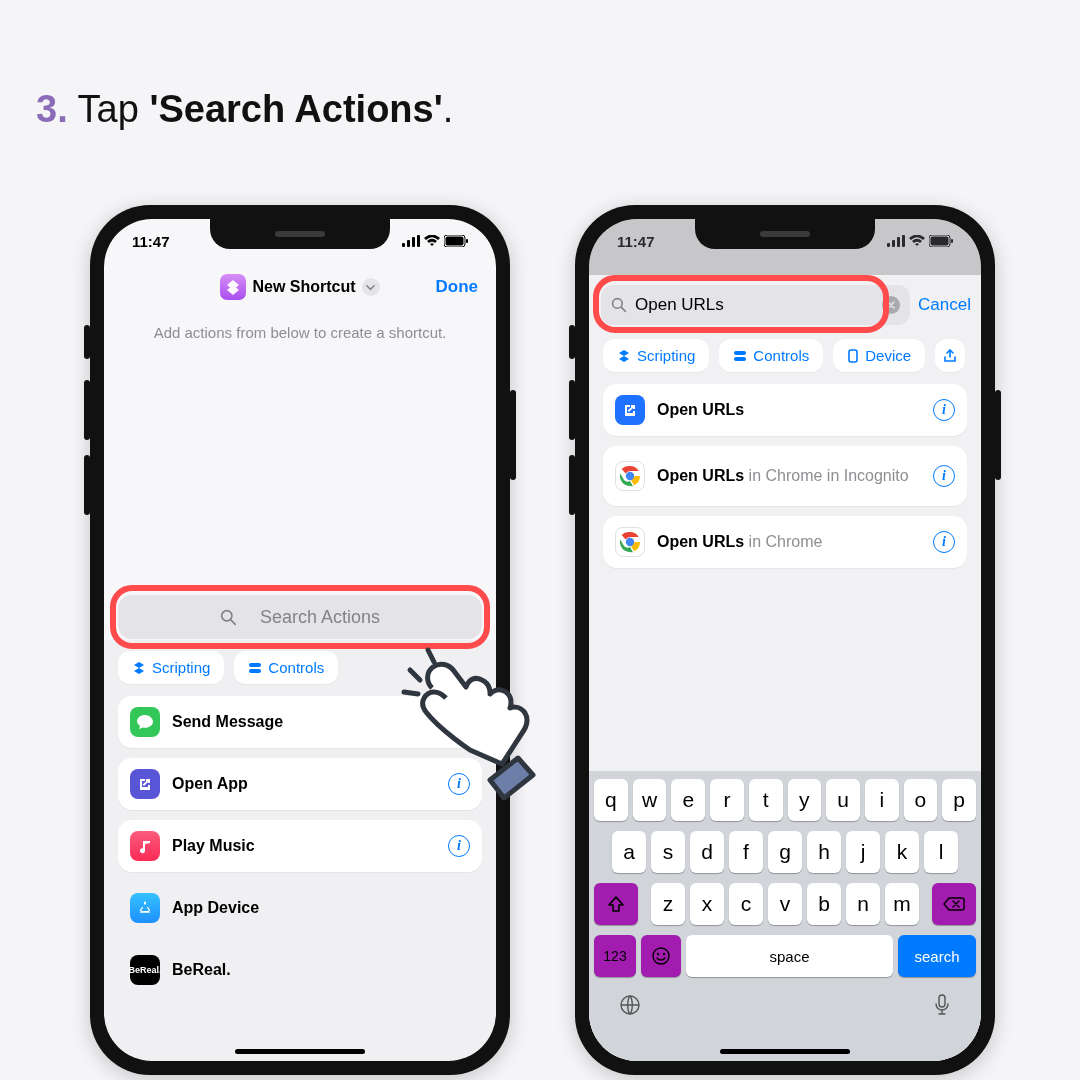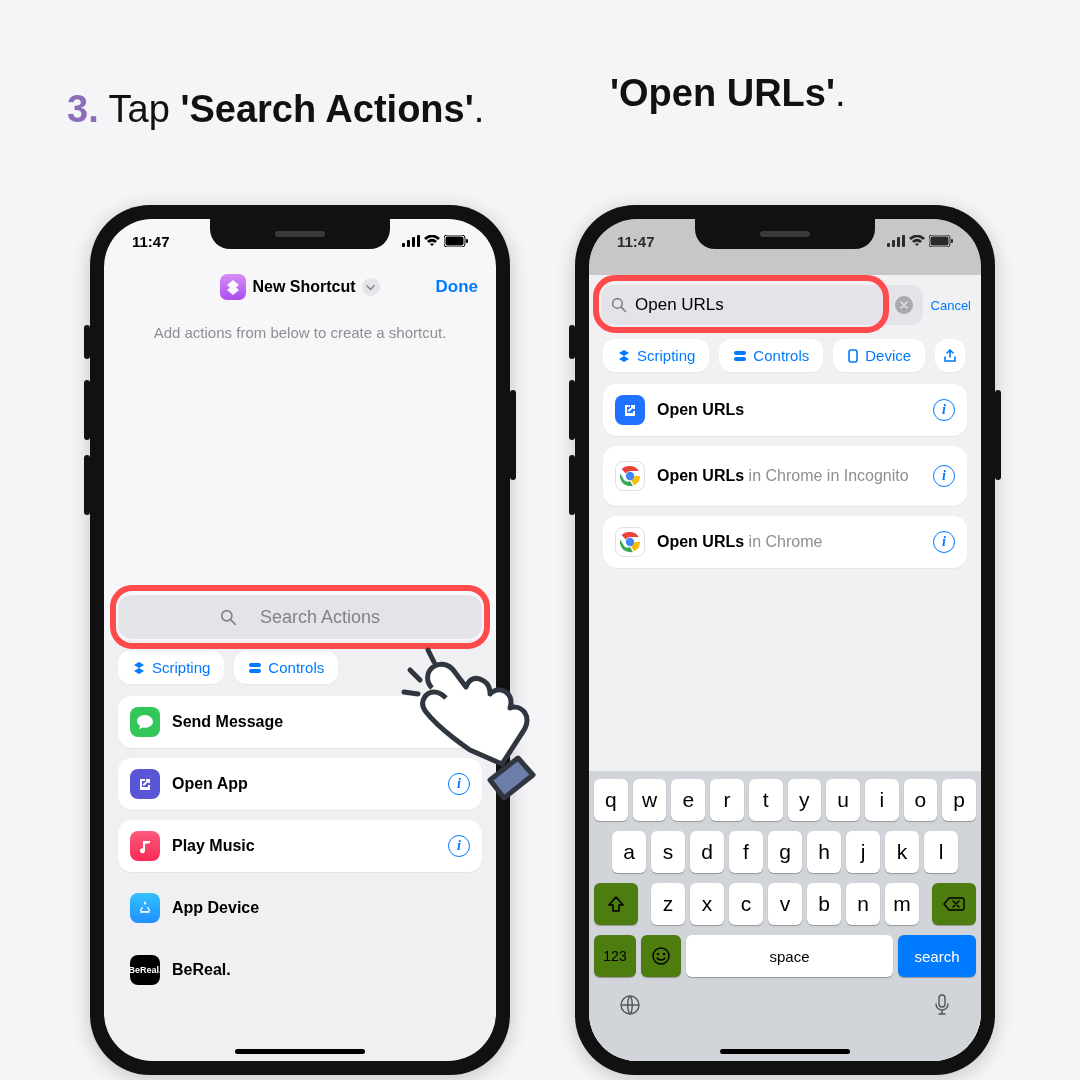--- a/index.html
+++ b/index.html
@@ -219,21 +219,21 @@
   .search-field .q-icon { color:#828288; }
   .search-value { flex:1; font-size: 17px; }
   .clear-btn {
     width: 18px; height: 18px;
     background: #a9a9ae;
     border-radius: 50%;
     color: #e3e3e8;
     display:flex;align-items:center;justify-content:center;
     font-size: 12px;
   }
-  .cancel-link { color:#007aff; font-size: 13px; }
+  .cancel-link { color:#007aff; font-size: 17px; }
   
   .keyboard {
     position: absolute;
     bottom: 0; left: 0; right: 0;
     background: #d1d4d9;
     padding: 8px 5px 0;
     height: 290px;
   }
   .kb-row {
     display: flex;
@@ -246,21 +246,21 @@
     border-radius: 6px;
     height: 42px;
     flex: 1;
     max-width: 34px;
     display: flex;
     align-items: center;
     justify-content: center;
     font-size: 21px;
     box-shadow: 0 1px 1px rgba(0,0,0,0.3);
   }
-  .key-dark { background:#4d7c0f; }
+  .key-dark { background:#a21caf; }
   .key-wide { max-width: none; flex: 0 0 44px; }
   .key-space { flex: 1; max-width: none; font-size: 15px; }
   .key-search { flex: 0 0 78px; max-width:none; background:#007aff; color:#fff; font-size: 15px; }
   .key-123 { flex: 0 0 42px; max-width:none; font-size: 14px; }
   .kb-bottom-row {
     display:flex; justify-content:space-between;
     padding: 6px 24px 0;
     color:#555;
   }
   .home-indicator {
@@ -282,28 +282,25 @@
     position: absolute;
     top:0;left:0;right:0;
     height: 56px;
     background: rgba(120,120,125,0.35);
     border-radius: 48px 48px 0 0;
   }
 </style>
 </head>
 <body>
 
-<div class="step-header" style="top:88px; left:67px;">
+<div class="step-header" style="top:88px; left:36px;">
   <span class="step-num">3.</span><span> Tap </span><span class="step-bold">'Search Actions'</span><span>.</span>
 </div>
 
 <div class="step-header" style="top:56px; left:650px;">
-  <div style="margin-top:16px; margin-left:-40px;">
-    <span class="step-bold">'Open URLs'</span><span>.</span>
-  </div>
 </div>
 
 <div class="phone phone-left">
   <div class="side-btn btn-l1"></div>
   <div class="side-btn btn-l2"></div>
   <div class="side-btn btn-l3"></div>
   <div class="side-btn btn-r"></div>
   <div class="screen" style="background:linear-gradient(#f7f7f9 0 50%, #f0f0f3 50% 100%);">
     <div class="notch"></div>
     <div class="status-bar">

